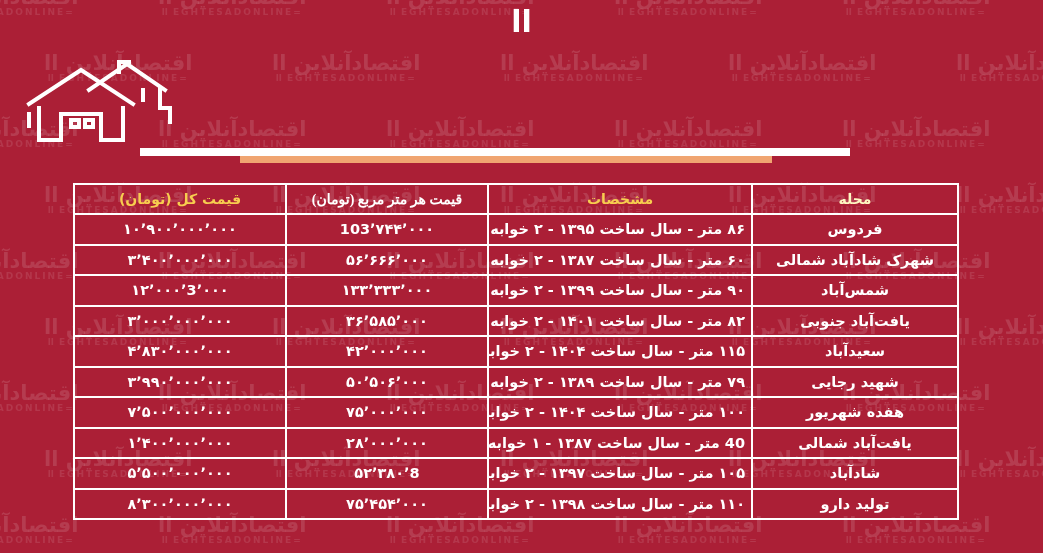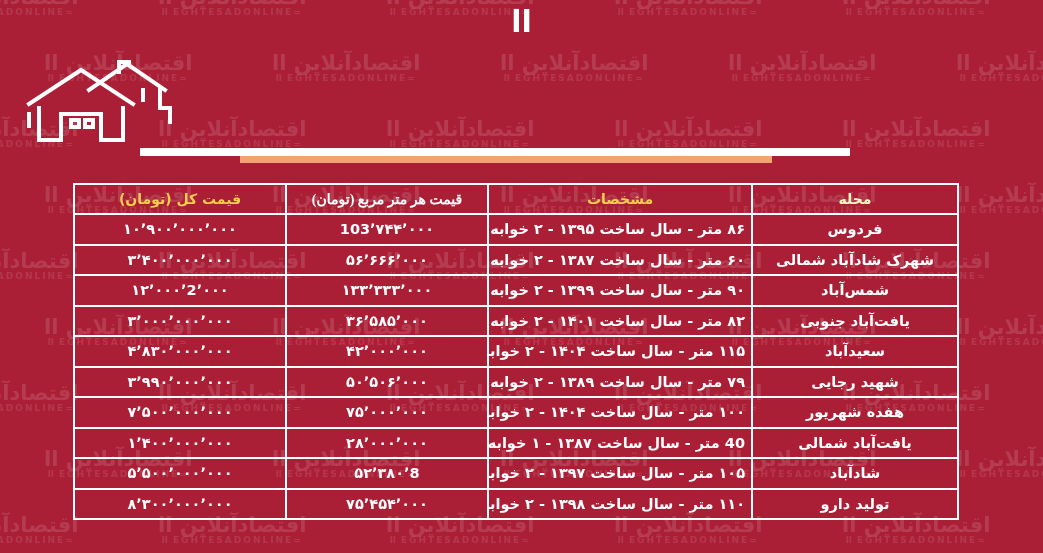--- a/index.html
+++ b/index.html
@@ -364,21 +364,21 @@
         <tr>
           <td>شهرک شادآباد شمالی</td>
           <td>۶۰ متر - سال ساخت ۱۳۸۷ - ۲ خوابه</td>
           <td>۵۶٬۶۶۶٬۰۰۰</td>
           <td>۳٬۴۰۰٬۰۰۰٬۰۰۰</td>
         </tr>
         <tr>
           <td>شمس‌آباد</td>
           <td>۹۰ متر - سال ساخت ۱۳۹۹ - ۲ خوابه</td>
           <td>۱۳۳٬۳۳۳٬۰۰۰</td>
-          <td>۱۲٬۰۰۰٬2٬۰۰۰</td>
+          <td>۱۲٬۰۰۰٬3٬۰۰۰</td>
         </tr>
         <tr>
           <td>یافت‌آباد جنوبی</td>
           <td>۸۲ متر - سال ساخت ۱۴۰۱ - ۲ خوابه</td>
           <td>۳۶٬۵۸۵٬۰۰۰</td>
           <td>۳٬۰۰۰٬۰۰۰٬۰۰۰</td>
         </tr>
         <tr>
           <td>سعیدآباد</td>
           <td>۱۱۵ متر - سال ساخت ۱۴۰۴ - ۲ خوابه</td>

